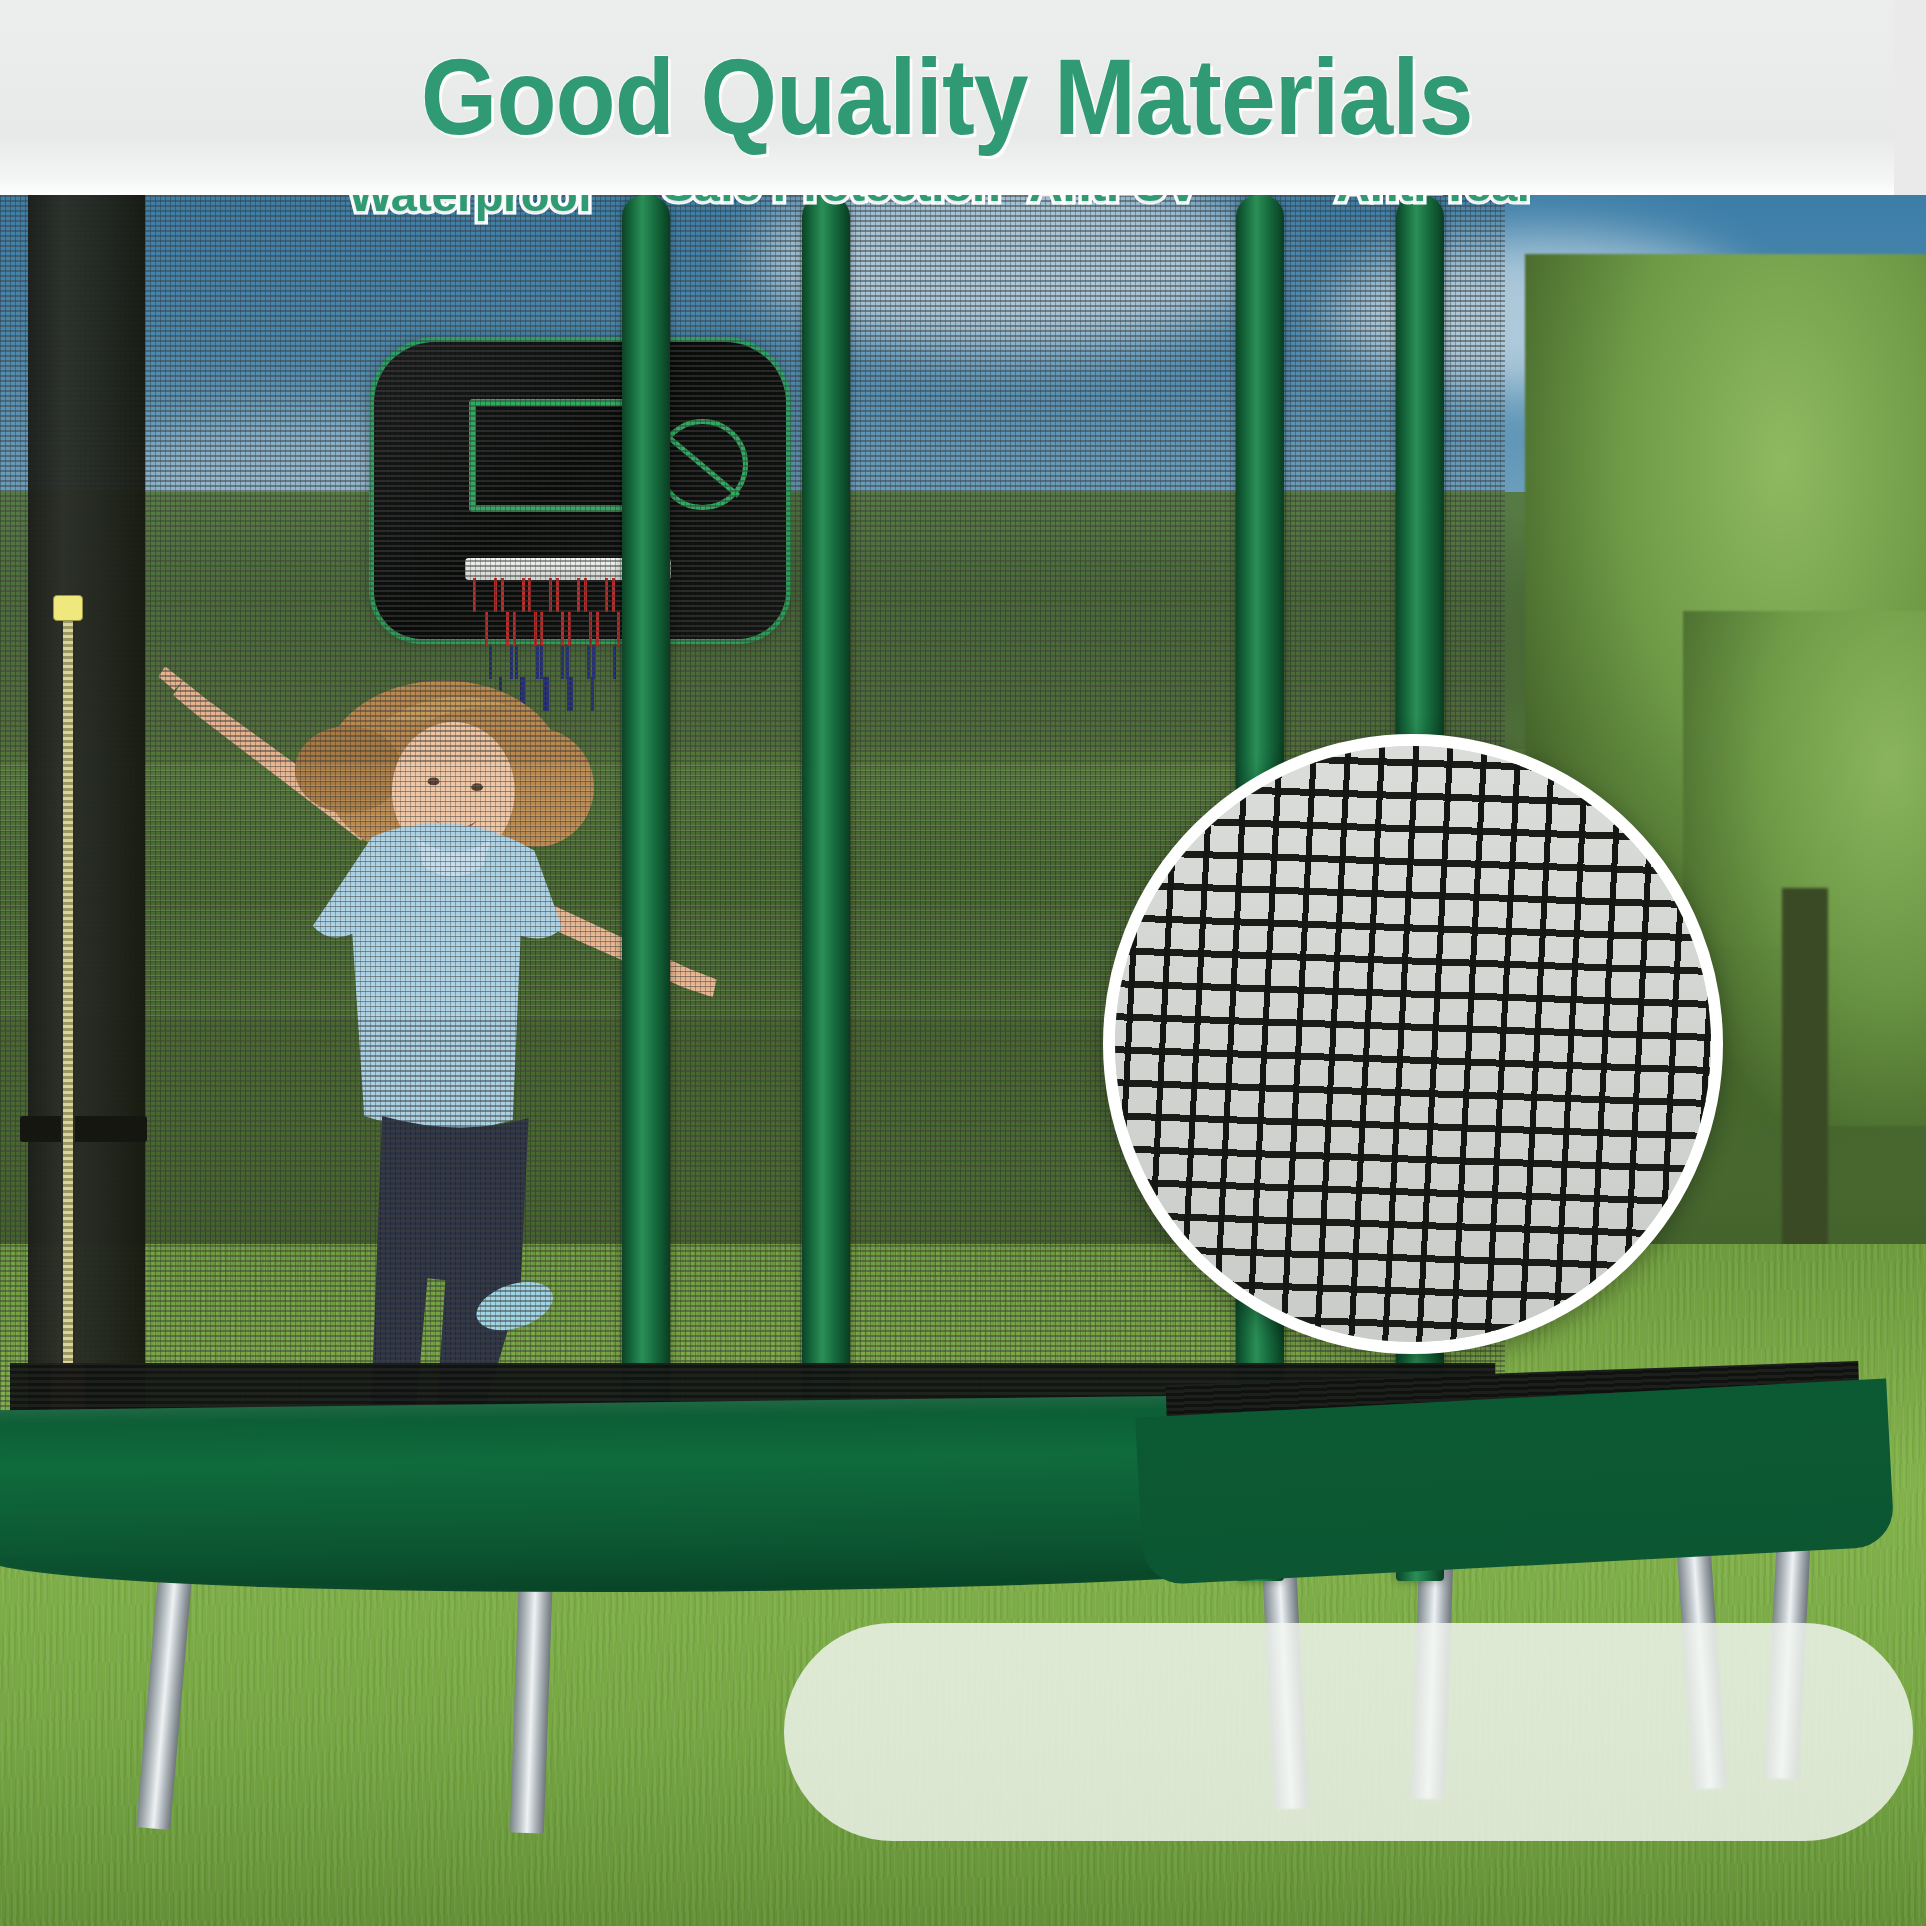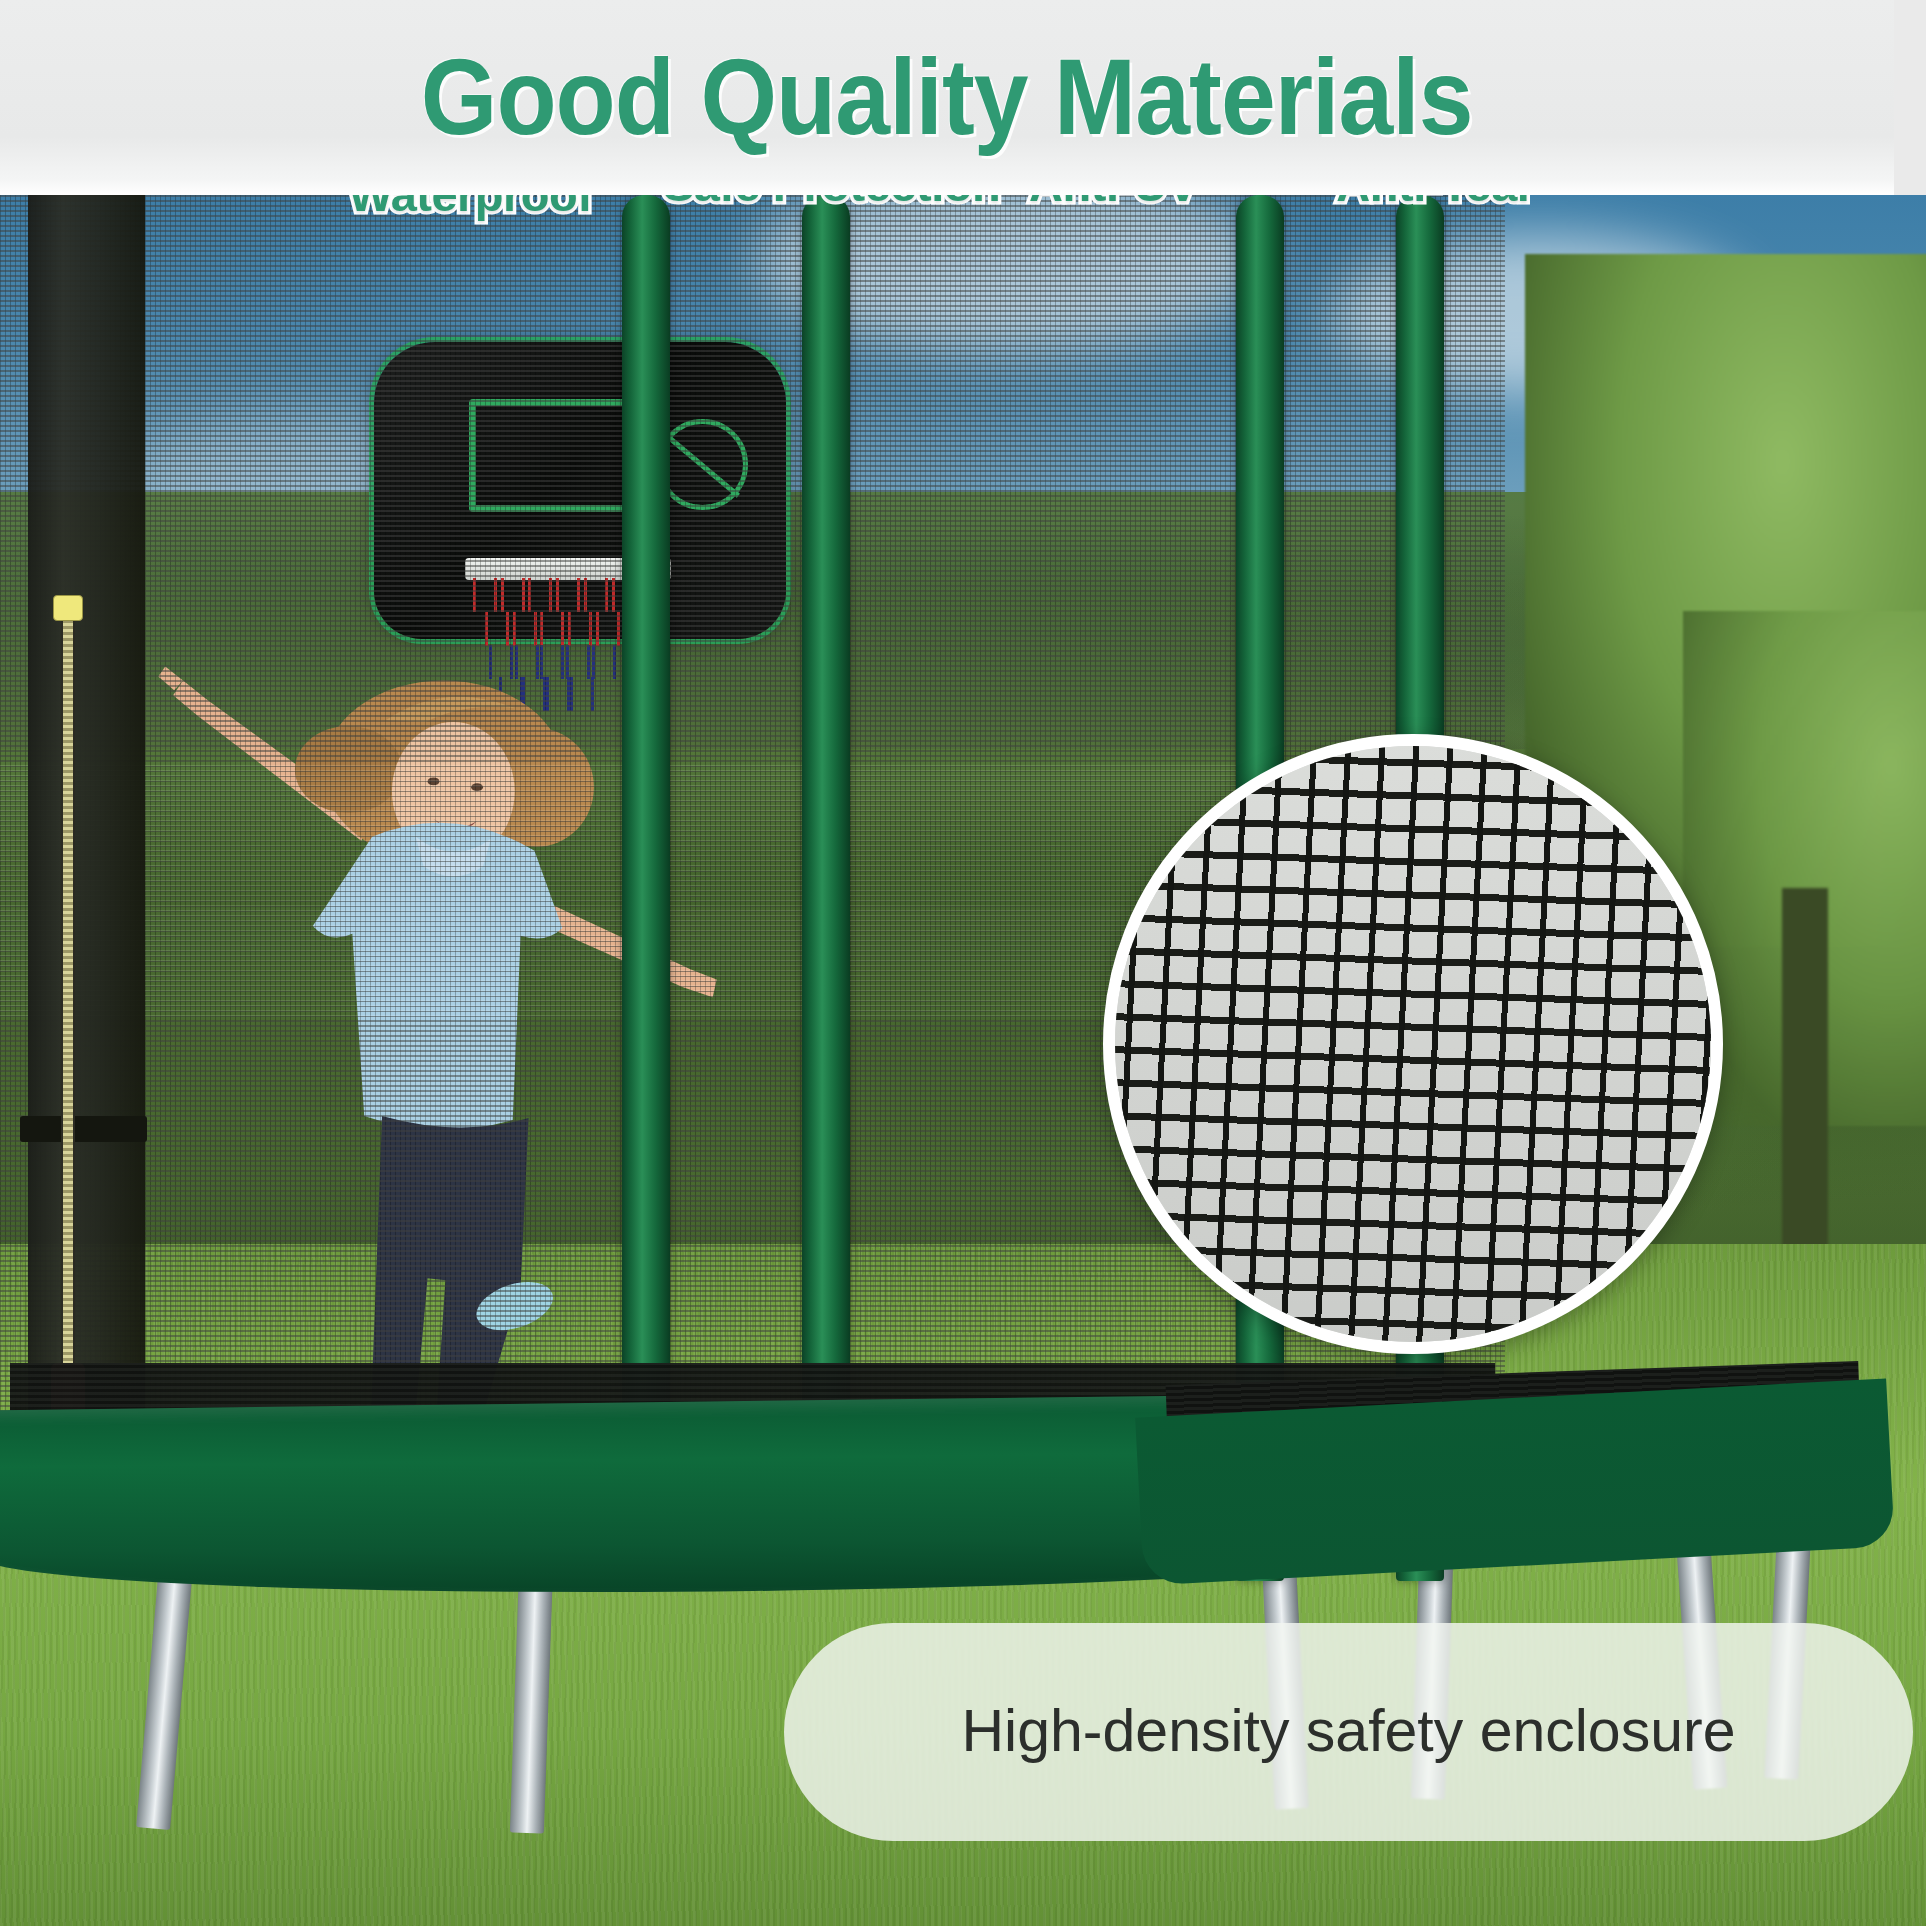--- a/index.html
+++ b/index.html
@@ -387,17 +387,16 @@
       </div>
       <div class="feat-label">Anti-Tear</div>
     </div>
   </div>
 
   <div id="magnifier">
     <div id="mag-mesh"></div>
   </div>
 
   <div id="caption">
-    <div class="cap-line">High-density safety enclosure</div>
   </div>
 
 </div>
 
 
 </body></html>

